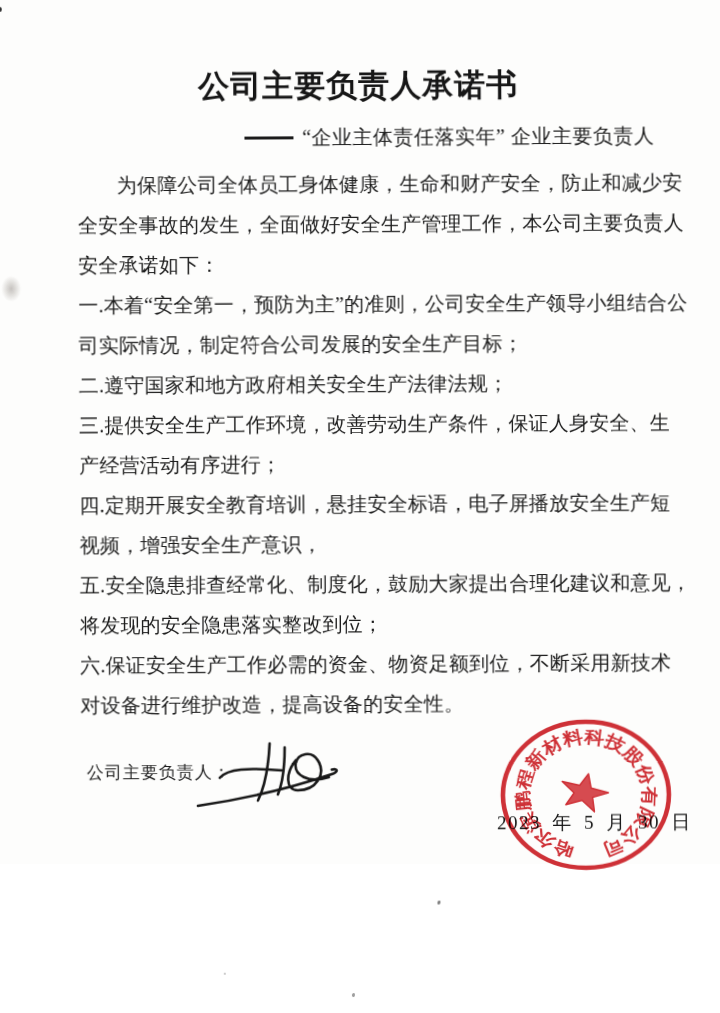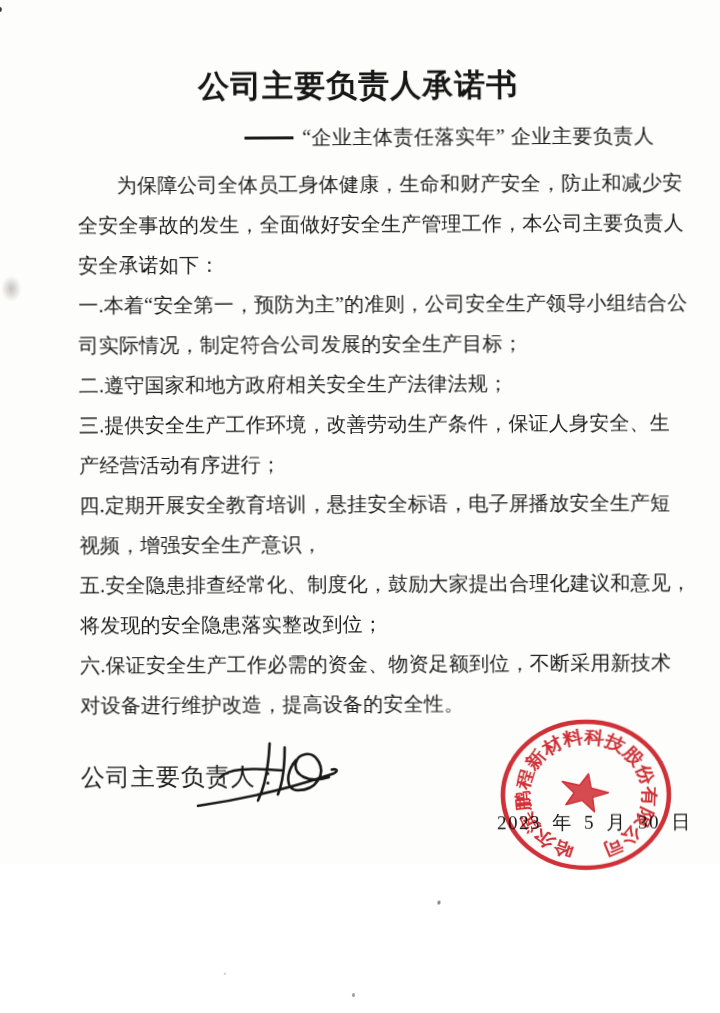--- a/index.html
+++ b/index.html
@@ -35,22 +35,22 @@
     width:49px;height:3px;background:#1b1b1b;flex:0 0 auto;
   }
   .body-block{
     position:absolute;top:164px;left:79px;right:56px;
     font-size:20px;line-height:40px;letter-spacing:0.2px;
     color:#1d1d1d;
   }
   .body-line{white-space:nowrap;}
   .body-line.indent{text-indent:39px;}
   .signature-row{
-    position:absolute;top:760px;left:79px;
-    font-size:24px;letter-spacing:1px;color:#1d1d1d;
+    position:absolute;top:760px;left:85px;
+    font-size:17px;letter-spacing:1px;color:#1d1d1d;
   }
   .signature-svg{
     position:absolute;top:722px;left:188px;
   }
   .doc-date{
     position:absolute;top:811px;left:495px;
     font-size:19px;letter-spacing:1.5px;word-spacing:5px;
     color:#151515;white-space:nowrap;
   }
   .stamp-svg{

